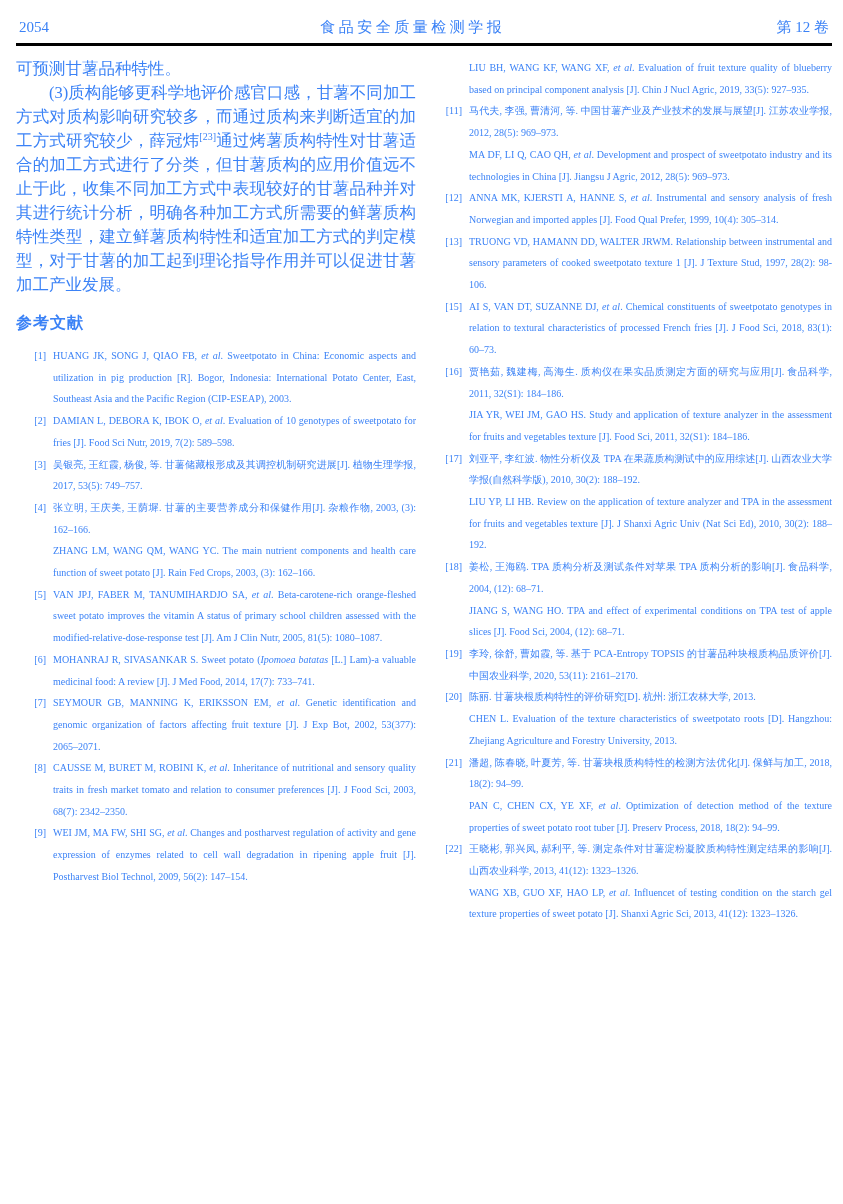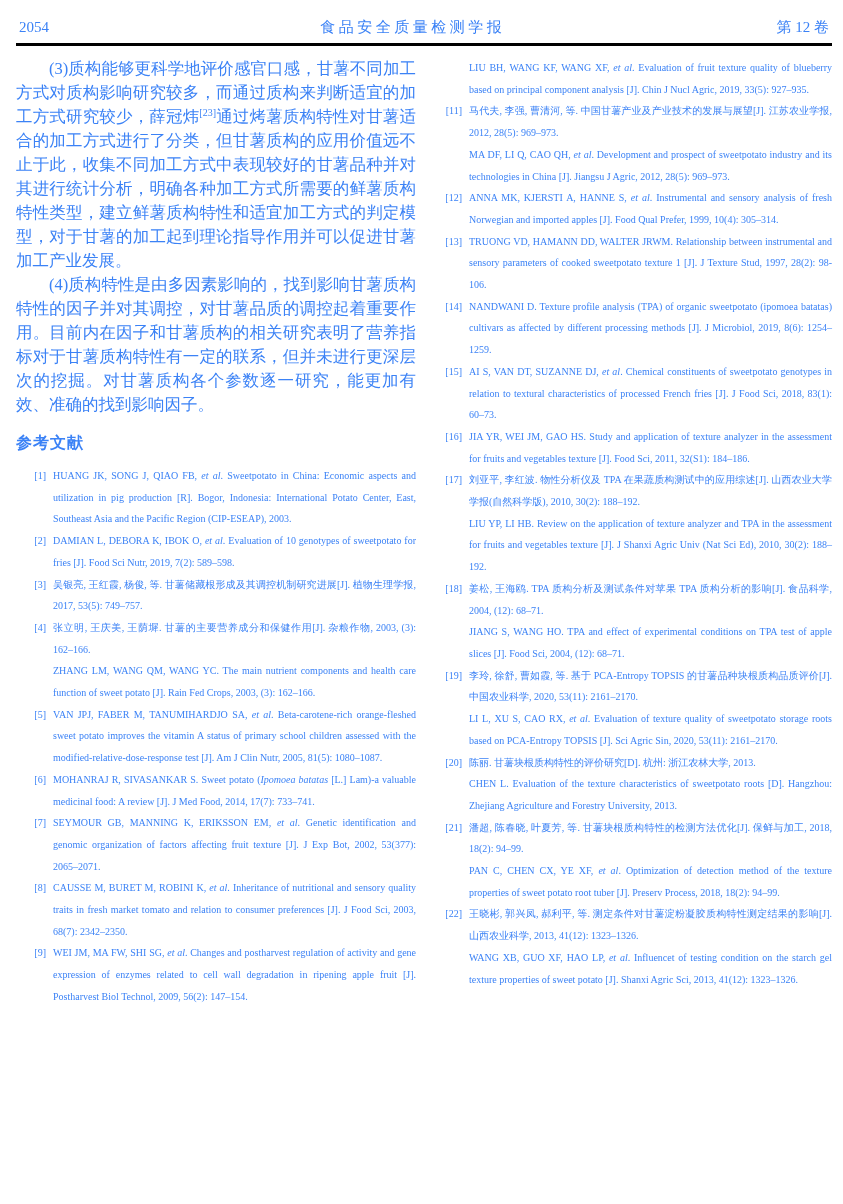--- a/index.html
+++ b/index.html
@@ -83,22 +83,22 @@
   <div class="header">
     <span class="page-no">2054</span>
     <span class="journal-title">食品安全质量检测学报</span>
     <span class="volume">第 12 卷</span>
   </div>
   <div class="header-rule"></div>
 
   <div class="columns">
     <div class="col" id="left-col">
       <div id="left-paragraphs">
+          <div class="para"><span>可预测甘薯品种特性。</span></div>
           <div class="para indent"><span>(3)质构能够更科学地评价感官口感，甘薯不同加工方式对质构影响研究较多，而通过质构来判断适宜的加工方式研究较少，薛冠炜</span><sup>[23]</sup><span>通过烤薯质构特性对甘薯适合的加工方式进行了分类，但甘薯质构的应用价值远不止于此，收集不同加工方式中表现较好的甘薯品种并对其进行统计分析，明确各种加工方式所需要的鲜薯质构特性类型，建立鲜薯质构特性和适宜加工方式的判定模型，对于甘薯的加工起到理论指导作用并可以促进甘薯加工产业发展。</span></div>
-          <div class="para indent"><span>(4)质构特性是由多因素影响的，找到影响甘薯质构特性的因子并对其调控，对甘薯品质的调控起着重要作用。目前内在因子和甘薯质构的相关研究表明了营养指标对于甘薯质构特性有一定的联系，但并未进行更深层次的挖掘。对甘薯质构各个参数逐一研究，能更加有效、准确的找到影响因子。</span></div>
         </div>
       <div class="ref-heading">参考文献</div>
       <div id="left-refs">
           <div class="ref">
             <div class="ref-num">[1]</div>
             <div class="ref-body">
               <div class="ref-block"><span>HUANG JK, SONG J, QIAO FB, </span><i>et al</i><span>. Sweetpotato in China: Economic aspects and utilization in pig production [R]. Bogor, Indonesia: International Potato Center, East, Southeast Asia and the Pacific Region (CIP-ESEAP), 2003.</span></div>
             </div>
           </div>
           <div class="ref">
@@ -173,34 +173,29 @@
               <div class="ref-block"><span>ANNA MK, KJERSTI A, HANNE S, </span><i>et al</i><span>. Instrumental and sensory analysis of fresh Norwegian and imported apples [J]. Food Qual Prefer, 1999, 10(4): 305–314.</span></div>
             </div>
           </div>
           <div class="ref">
             <div class="ref-num">[13]</div>
             <div class="ref-body">
               <div class="ref-block"><span>TRUONG VD, HAMANN DD, WALTER JRWM. Relationship between instrumental and sensory parameters of cooked sweetpotato texture 1 [J]. J Texture Stud, 1997, 28(2): 98-106.</span></div>
             </div>
           </div>
           <div class="ref">
-            <div class="ref-num">[14]</div>
-            <div class="ref-body">
-              <div class="ref-block"><span>NANDWANI D. Texture profile analysis (TPA) of organic sweetpotato (ipomoea batatas) cultivars as affected by different processing methods [J]. J Microbiol, 2019, 8(6): 1254–1259.</span></div>
-            </div>
-          </div>
-          <div class="ref">
             <div class="ref-num">[15]</div>
             <div class="ref-body">
               <div class="ref-block"><span>AI S, VAN DT, SUZANNE DJ, </span><i>et al</i><span>. Chemical constituents of sweetpotato genotypes in relation to textural characteristics of processed French fries [J]. J Food Sci, 2018, 83(1): 60–73.</span></div>
             </div>
           </div>
           <div class="ref">
             <div class="ref-num">[16]</div>
             <div class="ref-body">
+              <div class="ref-block"><span>贾艳茹, 魏建梅, 高海生. 质构仪在果实品质测定方面的研究与应用[J]. 食品科学, 2011, 32(S1): 184–186.</span></div>
               <div class="ref-block"><span>JIA YR, WEI JM, GAO HS. Study and application of texture analyzer in the assessment for fruits and vegetables texture [J]. Food Sci, 2011, 32(S1): 184–186.</span></div>
             </div>
           </div>
           <div class="ref">
             <div class="ref-num">[17]</div>
             <div class="ref-body">
               <div class="ref-block"><span>刘亚平, 李红波. 物性分析仪及 TPA 在果蔬质构测试中的应用综述[J]. 山西农业大学学报(自然科学版), 2010, 30(2): 188–192.</span></div>
               <div class="ref-block"><span>LIU YP, LI HB. Review on the application of texture analyzer and TPA in the assessment for fruits and vegetables texture [J]. J Shanxi Agric Univ (Nat Sci Ed), 2010, 30(2): 188–192.</span></div>
             </div>
           </div>
@@ -208,21 +203,20 @@
             <div class="ref-num">[18]</div>
             <div class="ref-body">
               <div class="ref-block"><span>姜松, 王海鸥. TPA 质构分析及测试条件对苹果 TPA 质构分析的影响[J]. 食品科学, 2004, (12): 68–71.</span></div>
               <div class="ref-block"><span>JIANG S, WANG HO. TPA and effect of experimental conditions on TPA test of apple slices [J]. Food Sci, 2004, (12): 68–71.</span></div>
             </div>
           </div>
           <div class="ref">
             <div class="ref-num">[19]</div>
             <div class="ref-body">
               <div class="ref-block"><span>李玲, 徐舒, 曹如霞, 等. 基于 PCA-Entropy TOPSIS 的甘薯品种块根质构品质评价[J]. 中国农业科学, 2020, 53(11): 2161–2170.</span></div>
-              <div class="ref-block"><span>LI L, XU S, CAO RX, </span><i>et al</i><span>. Evaluation of texture quality of sweetpotato storage roots based on PCA-Entropy TOPSIS [J]. Sci Agric Sin, 2020, 53(11): 2161–2170.</span></div>
             </div>
           </div>
           <div class="ref">
             <div class="ref-num">[20]</div>
             <div class="ref-body">
               <div class="ref-block"><span>陈丽. 甘薯块根质构特性的评价研究[D]. 杭州: 浙江农林大学, 2013.</span></div>
               <div class="ref-block"><span>CHEN L. Evaluation of the texture characteristics of sweetpotato roots [D]. Hangzhou: Zhejiang Agriculture and Forestry University, 2013.</span></div>
             </div>
           </div>
           <div class="ref">

